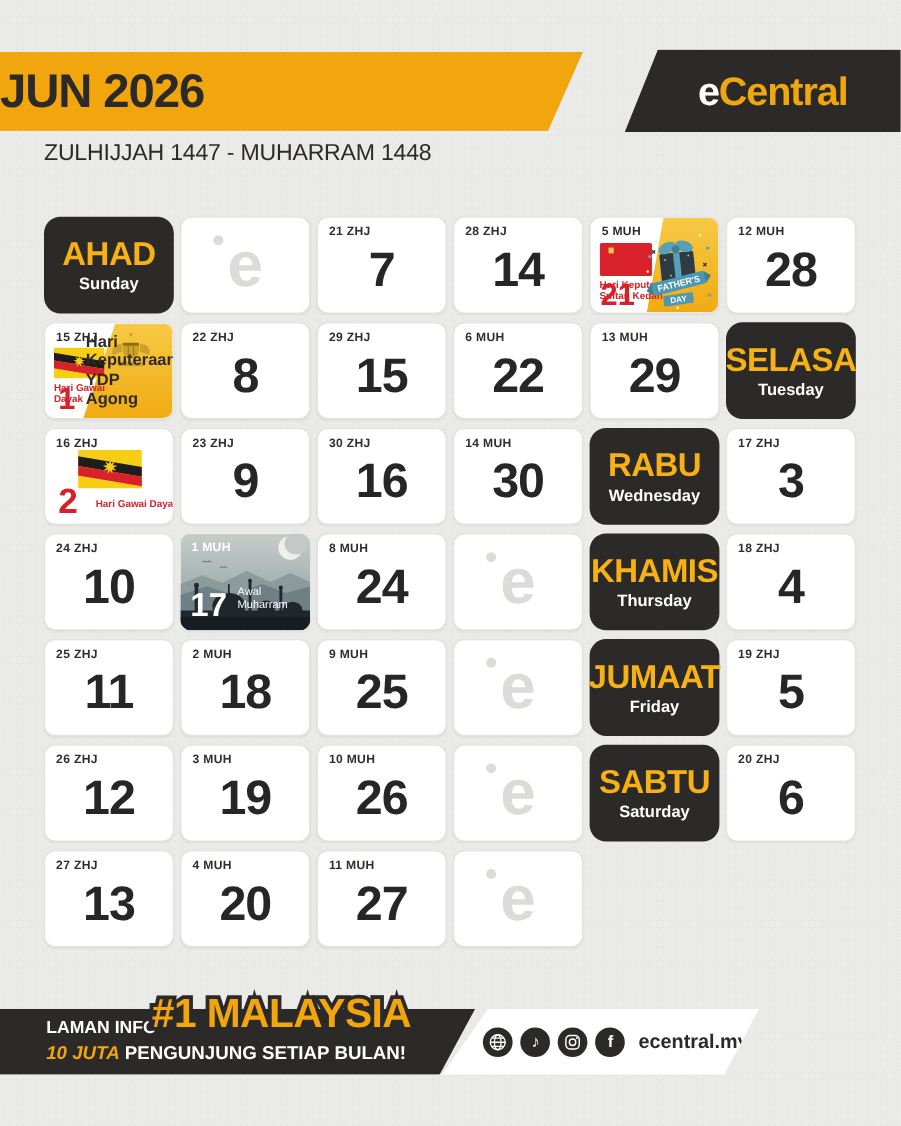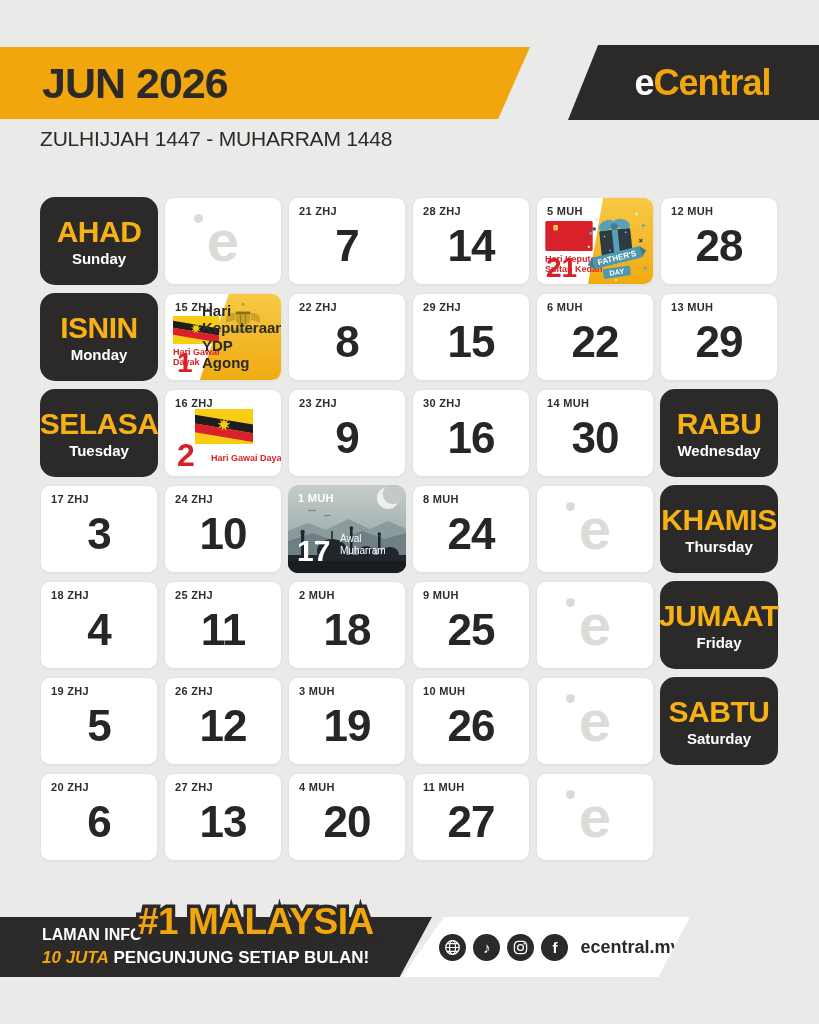--- a/index.html
+++ b/index.html
@@ -10,21 +10,21 @@
     background-image:radial-gradient(#dedddb 0.7px, transparent 0.7px);
     background-size:6px 6px;
   }
   
   .banner-yellow{
     position:absolute; left:0; top:47px; width:530px; height:72px;
     background:#F2A60D;
     clip-path:polygon(0 0,100% 0,94% 100%,0 100%);
     display:flex; align-items:center;
   }
-  .month-title{ padding-left:42px; font-size:43px; font-weight:700; letter-spacing:-1px; color:#2B2A28; }
+  .month-title{ font-size:43px; font-weight:700; letter-spacing:-1px; color:#2B2A28; }
   .hijri-subtitle{ position:absolute; left:40px; top:127px; font-size:21px; font-weight:400; color:#2B2A28; letter-spacing:-0.2px; }
   .brand-plate{
     position:absolute; left:568px; top:45px; width:251px; height:75px;
     background:#2B2A28; clip-path:polygon(12% 0,100% 0,100% 100%,0 100%);
     display:flex; align-items:center; justify-content:center; padding-left:18px;
   }
   .brand-logo{ font-size:36px; font-weight:700; letter-spacing:-1px; white-space:nowrap; }
   .logo-e{ color:#fff; position:relative; }
   .logo-dot{ position:absolute; left:-4px; top:6px; width:7px; height:7px; border-radius:50%; background:#C8202A; }
   .logo-rest{ color:#F2A60D; }
@@ -181,24 +181,20 @@
   <g transform="rotate(-8 35 71)">
     <rect x="21" y="65" width="28" height="10" rx="1.5" fill="#4E97B2"></rect>
     <text x="35" y="72.6" text-anchor="middle" font-size="7.6" font-weight="bold" fill="#fff" font-family="Liberation Sans, sans-serif">DAY</text>
   </g>
 </svg>
       </div>
       <div class="cell date">
         <div class="hijri">12 MUH</div>
         <div class="num">28</div>
       </div>
-      <div class="day-label">
-        <div class="day-ms">ISNIN</div>
-        <div class="day-en">Monday</div>
-      </div>
       <div class="cell ydp">
         <div class="wedge"></div>
         <div class="hijri">15 ZHJ</div>
         <svg class="flag" width="46" height="28" viewBox="0 0 60 36" preserveAspectRatio="none">
     <rect width="60" height="36" fill="#F8CE15"></rect>
     <polygon points="0,6 60,16 60,25 0,15" fill="#1d1d1b"></polygon>
     <polygon points="0,15 60,25 60,34 0,24" fill="#D8212A"></polygon>
     <polygon points="30,8.5 31.1,12.5 34.5,10.1 32.7,13.9 36.9,14.3 33.1,16.1 36.1,19 32,17.9 32.4,22.1 30,18.7 27.6,22.1 28,17.9 23.9,19 26.9,16.1 23.1,14.3 27.3,13.9 25.5,10.1 28.9,12.5" fill="#F8CE15" transform="translate(0,0.5)"></polygon>
   </svg>
         <div class="holiday-red">Hari Gawai Dayak</div>

